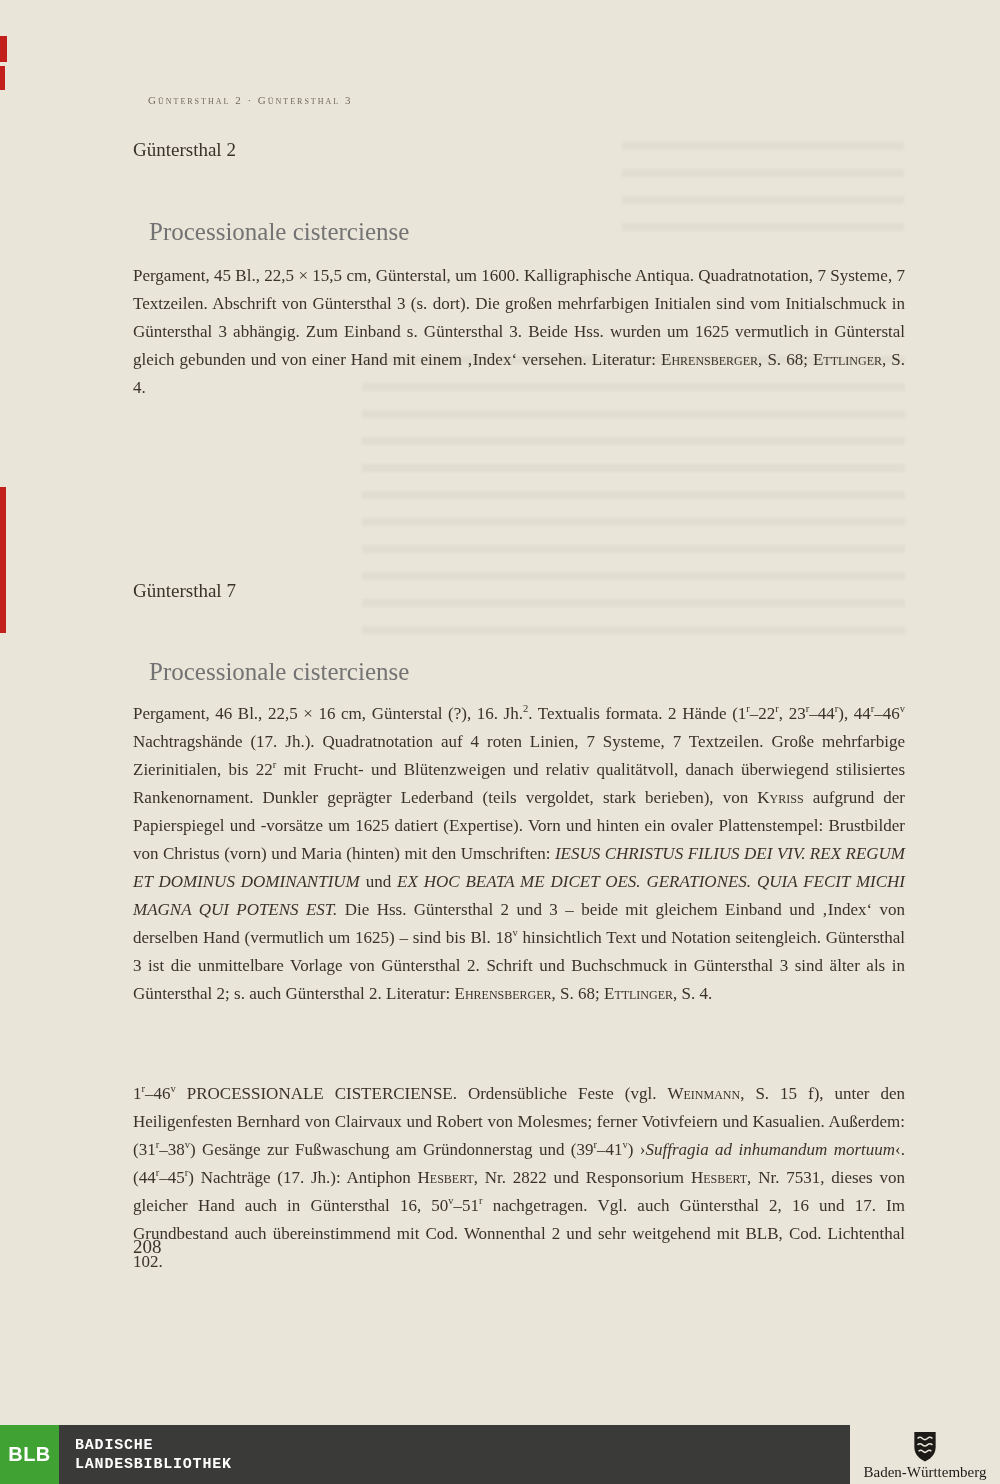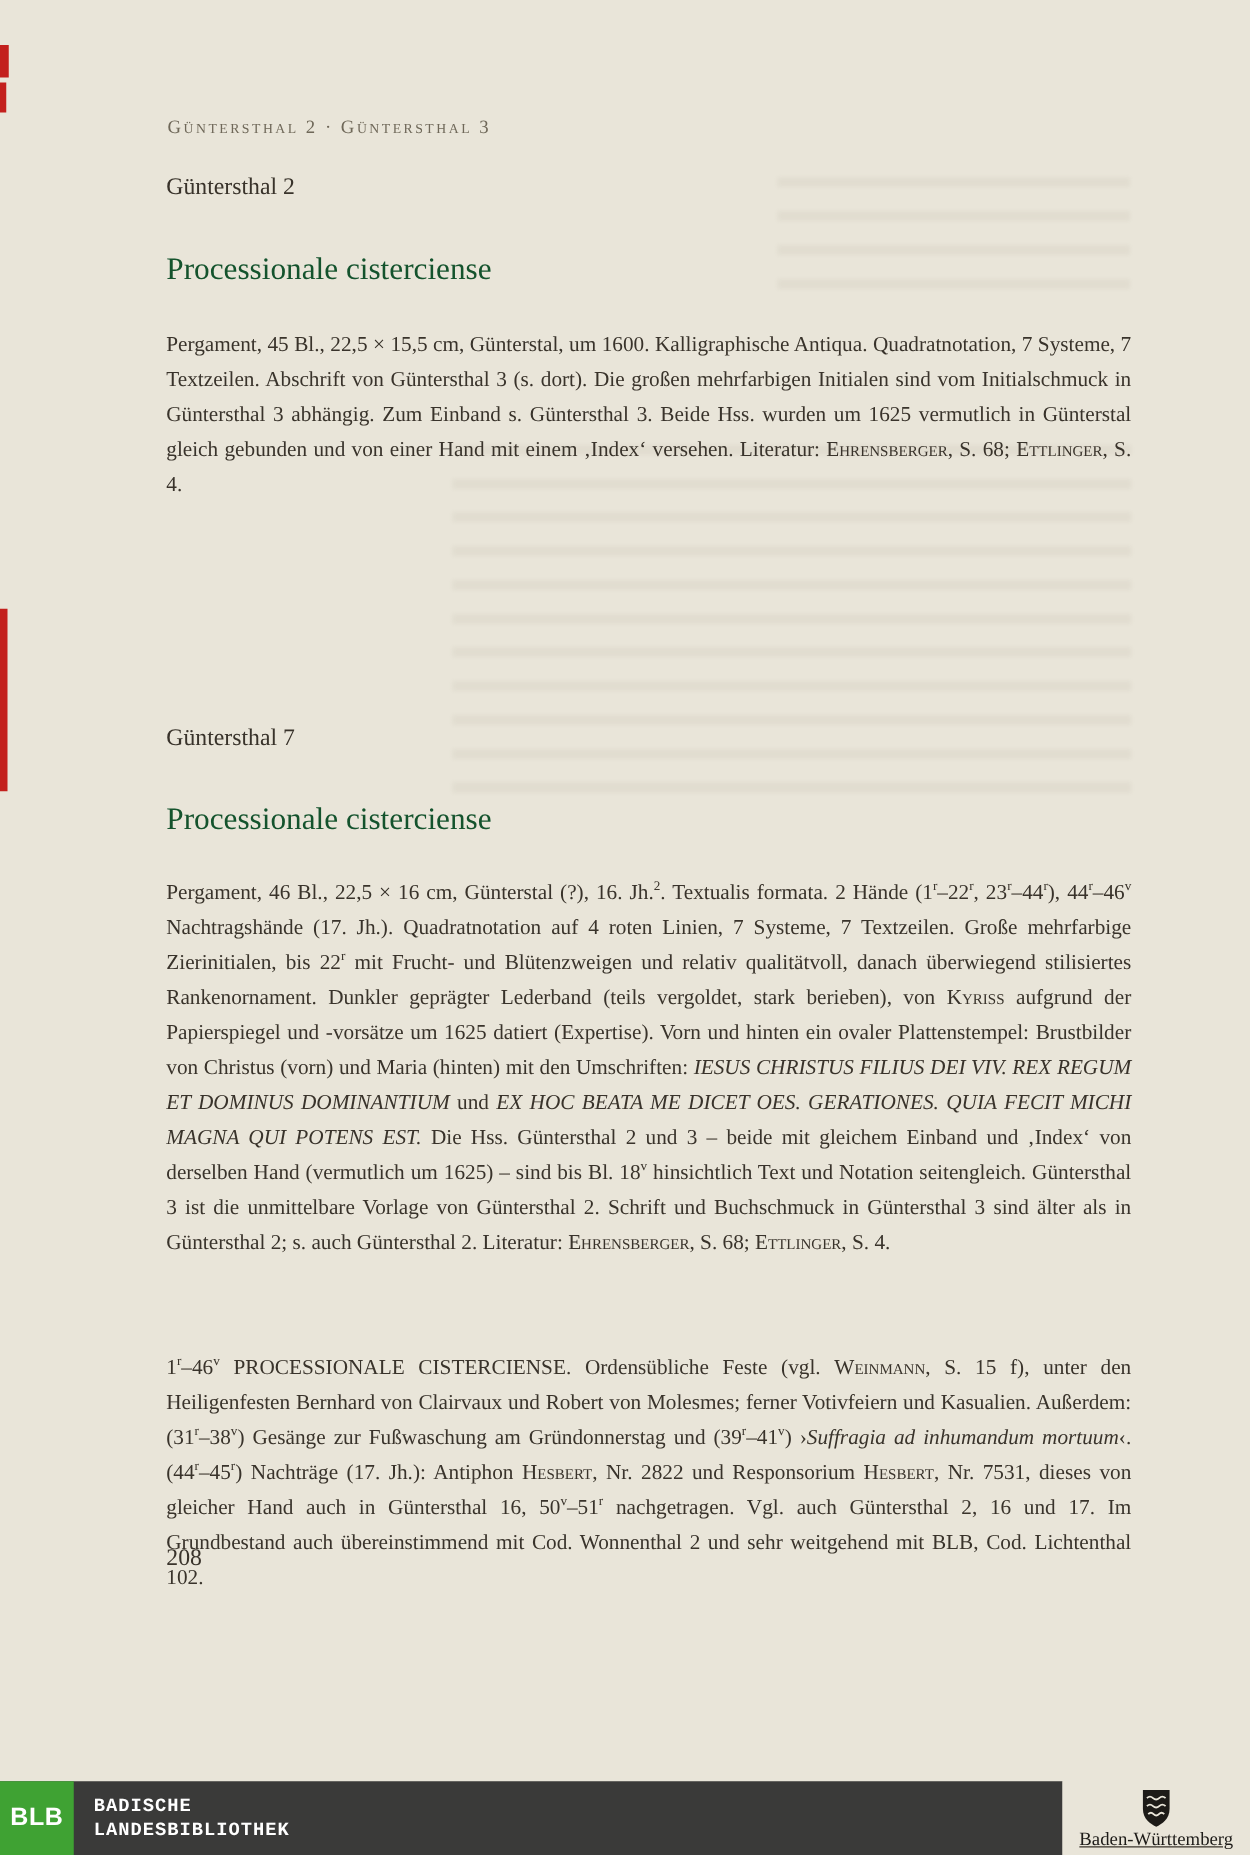--- a/index.html
+++ b/index.html
@@ -23,32 +23,32 @@
   .ghost-1 { left:622px; top:142px; width:282px; height:92px; }
   .ghost-2 { left:362px; top:356px; width:543px; height:288px; }
 
   
   .redmark { position:absolute; left:0; background:#c3201d; }
   .redmark.m1 { top:36px;  width:7px; height:26px; }
   .redmark.m2 { top:66px;  width:5px; height:24px; }
   .redmark.m3 { top:487px; width:6px; height:146px; }
 
   .running-header {
-    position:absolute; left:134px; top:94px;
-    font-size:15px; letter-spacing:2px;
+    position:absolute; left:148px; top:94px;
+    font-size:11px; letter-spacing:2px;
     font-variant:small-caps; color:#6f6859;
   }
 
   .ms-heading {
     position:absolute; left:133px; margin:0;
     font-size:19px; font-weight:400; color:#39332b;
   }
   .ms-subheading {
-    position:absolute; left:133px; margin:0;
-    font-size:25px; font-weight:400; color:#14532d;
+    position:absolute; left:133px; margin:16px;
+    font-size:25px; font-weight:400; color:#737373;
   }
   .h-g2  { top:139px; }
   .sub-1 { top:202px; }
   .h-g3  { top:580px; }
   .sub-2 { top:642px; }
 
   .body-text {
     position:absolute; left:133px; width:772px; margin:0;
     font-size:17px; line-height:28px;
     text-align:justify; hyphens:auto; -webkit-hyphens:auto;
@@ -82,21 +82,21 @@
     display:flex; align-items:center; justify-content:center;
     color:#ffffff; font-weight:bold; font-size:20px; letter-spacing:.5px;
   }
   .lib-name {
     margin-left:16px; color:#ffffff; font-weight:bold;
     font-size:15px; line-height:19px; letter-spacing:.8px;font-family:Liberation Mono, monospace;
   }
   .footer-right {
     width:150px; background:#e9e5d9;
     display:flex; flex-direction:column; align-items:center; justify-content:flex-end;
-    padding-bottom:3px; box-sizing:border-box;text-decoration:underline;
+    padding-bottom:3px; box-sizing:border-box;
   }
   .coat-of-arms { margin-bottom:1px; }
   .region-label {
     font-family:"Liberation Serif", serif;
     font-size:15px; color:#1d1b18; white-space:nowrap;
   }
 </style>
 </head>
 <body>
 

